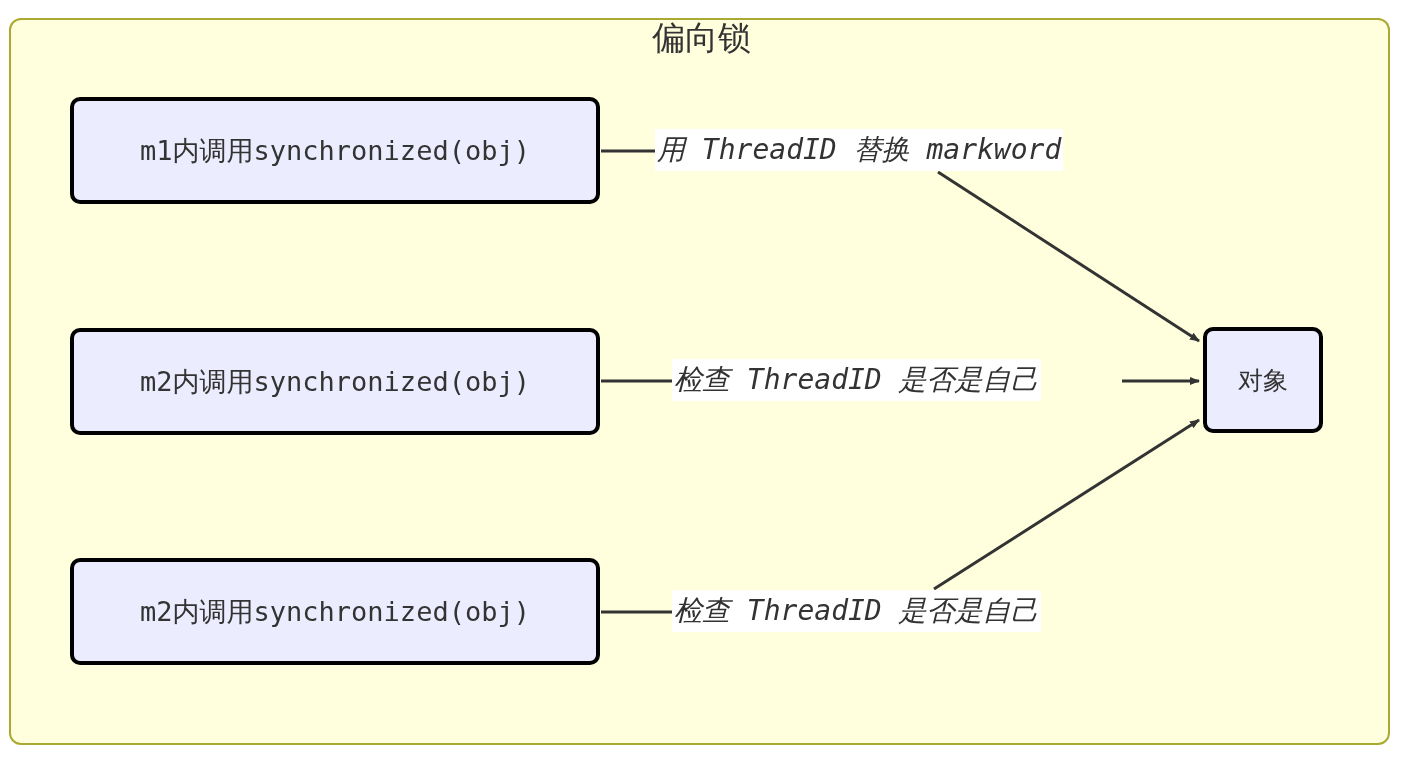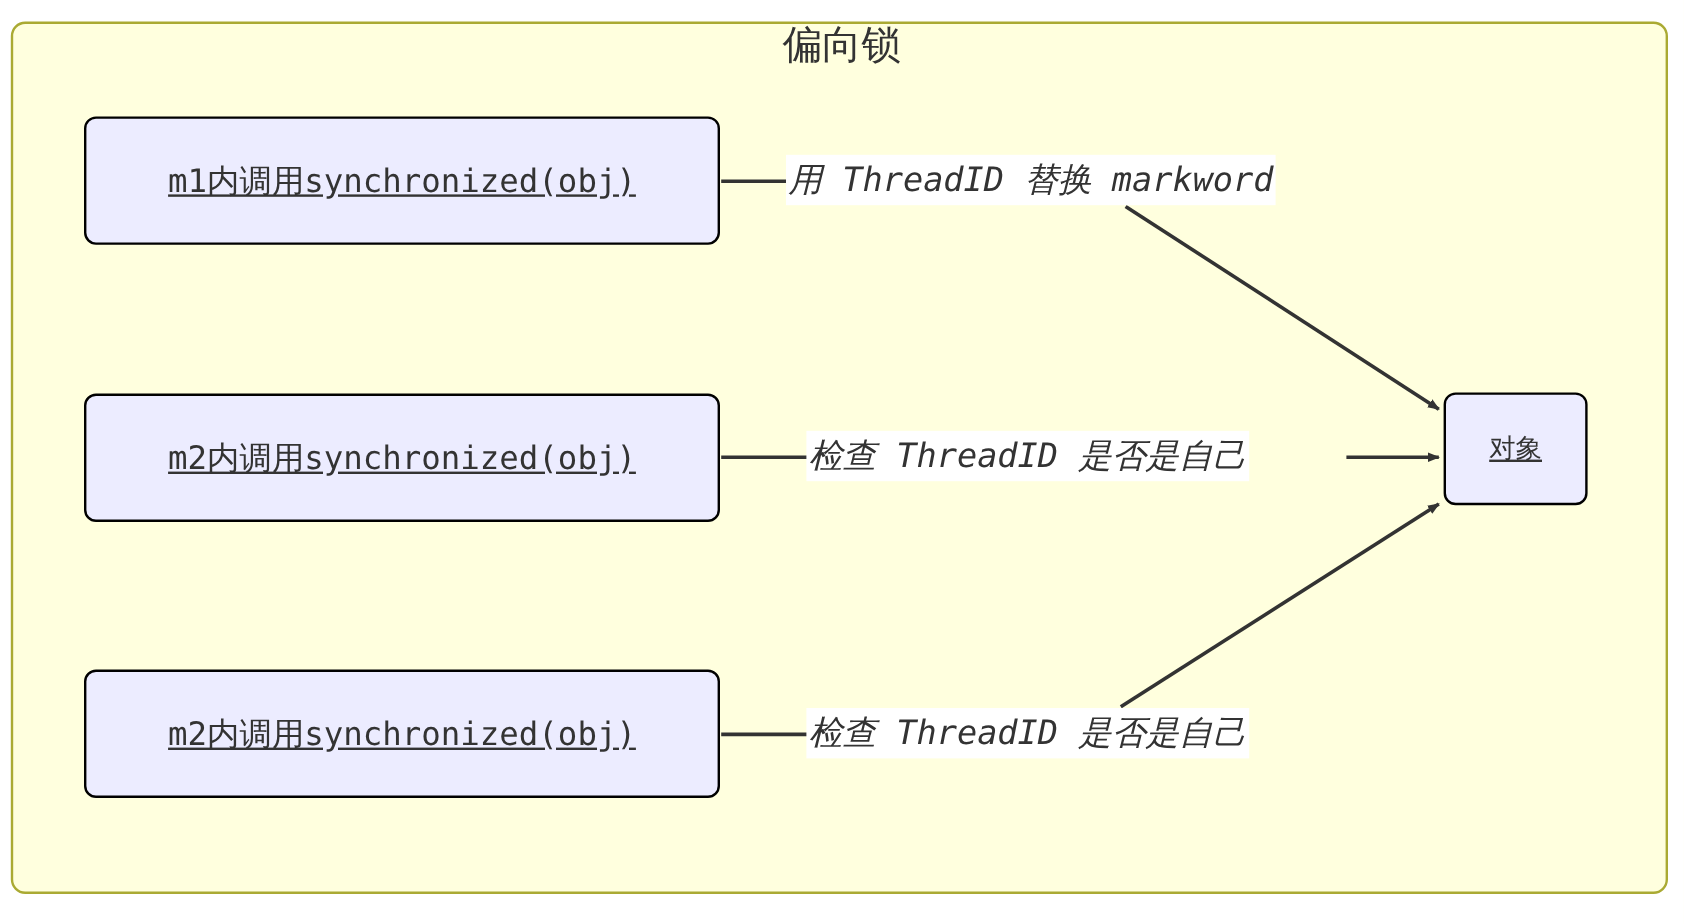--- a/index.html
+++ b/index.html
@@ -31,44 +31,43 @@
   }
   .diagram-title {
     position: absolute;
     left: 0;
     top: 18px;
     width: 1403px;
     text-align: center;
     font-size: 33px;
     line-height: 40px;
     color: #333333;
-    font-family: Liberation Serif, serif;
+    font-family: Liberation Sans, sans-serif;
   }
   .proc-node {
     position: absolute;
     box-sizing: border-box;
     background: #ececff;
-    border: 2px solid #000000;
+    border: 4px solid #000000;
     border-radius: 10px;
     display: flex;
     align-items: center;
     justify-content: center;
     color: #333333;
     font-family: "DejaVu Sans Mono", "Liberation Mono", monospace;
     font-size: 27px;
     white-space: nowrap;
-    text-decoration: underline;
   }
   .node-m1  { left: 70px;  top: 97px;  width: 530px; height: 107px; }
   .node-m2a { left: 70px;  top: 328px; width: 530px; height: 107px; }
   .node-m2b { left: 70px;  top: 558px; width: 530px; height: 107px; }
   .node-obj {
-    left: 1203px; top: 327px; width: 120px; height: 94px;
+    left: 1203px; top: 327px; width: 120px; height: 106px;
     font-family: "DejaVu Sans", "Liberation Sans", sans-serif;
-    font-size: 22px;
+    font-size: 25px;
   }
   .edge-label {
     position: absolute;
     background: #ffffff;
     color: #333333;
     font-family: "DejaVu Sans Mono", "Liberation Mono", monospace;
     font-size: 28px;
     line-height: 40px;
     white-space: nowrap;
     padding: 1px 2px;

